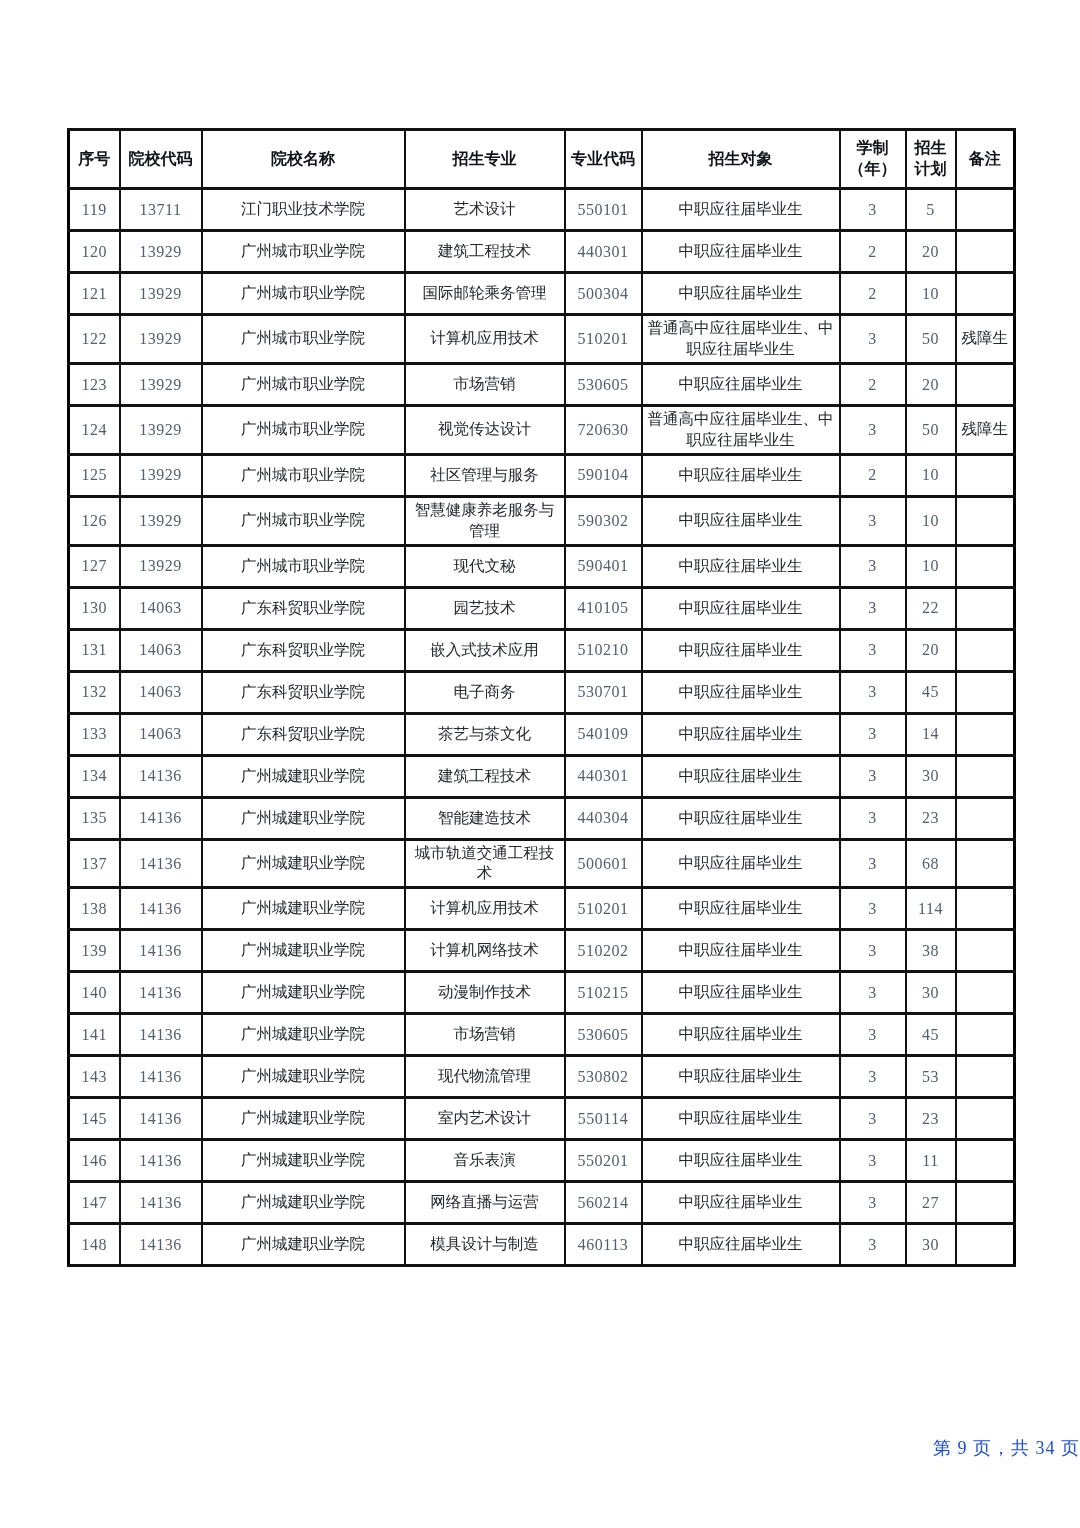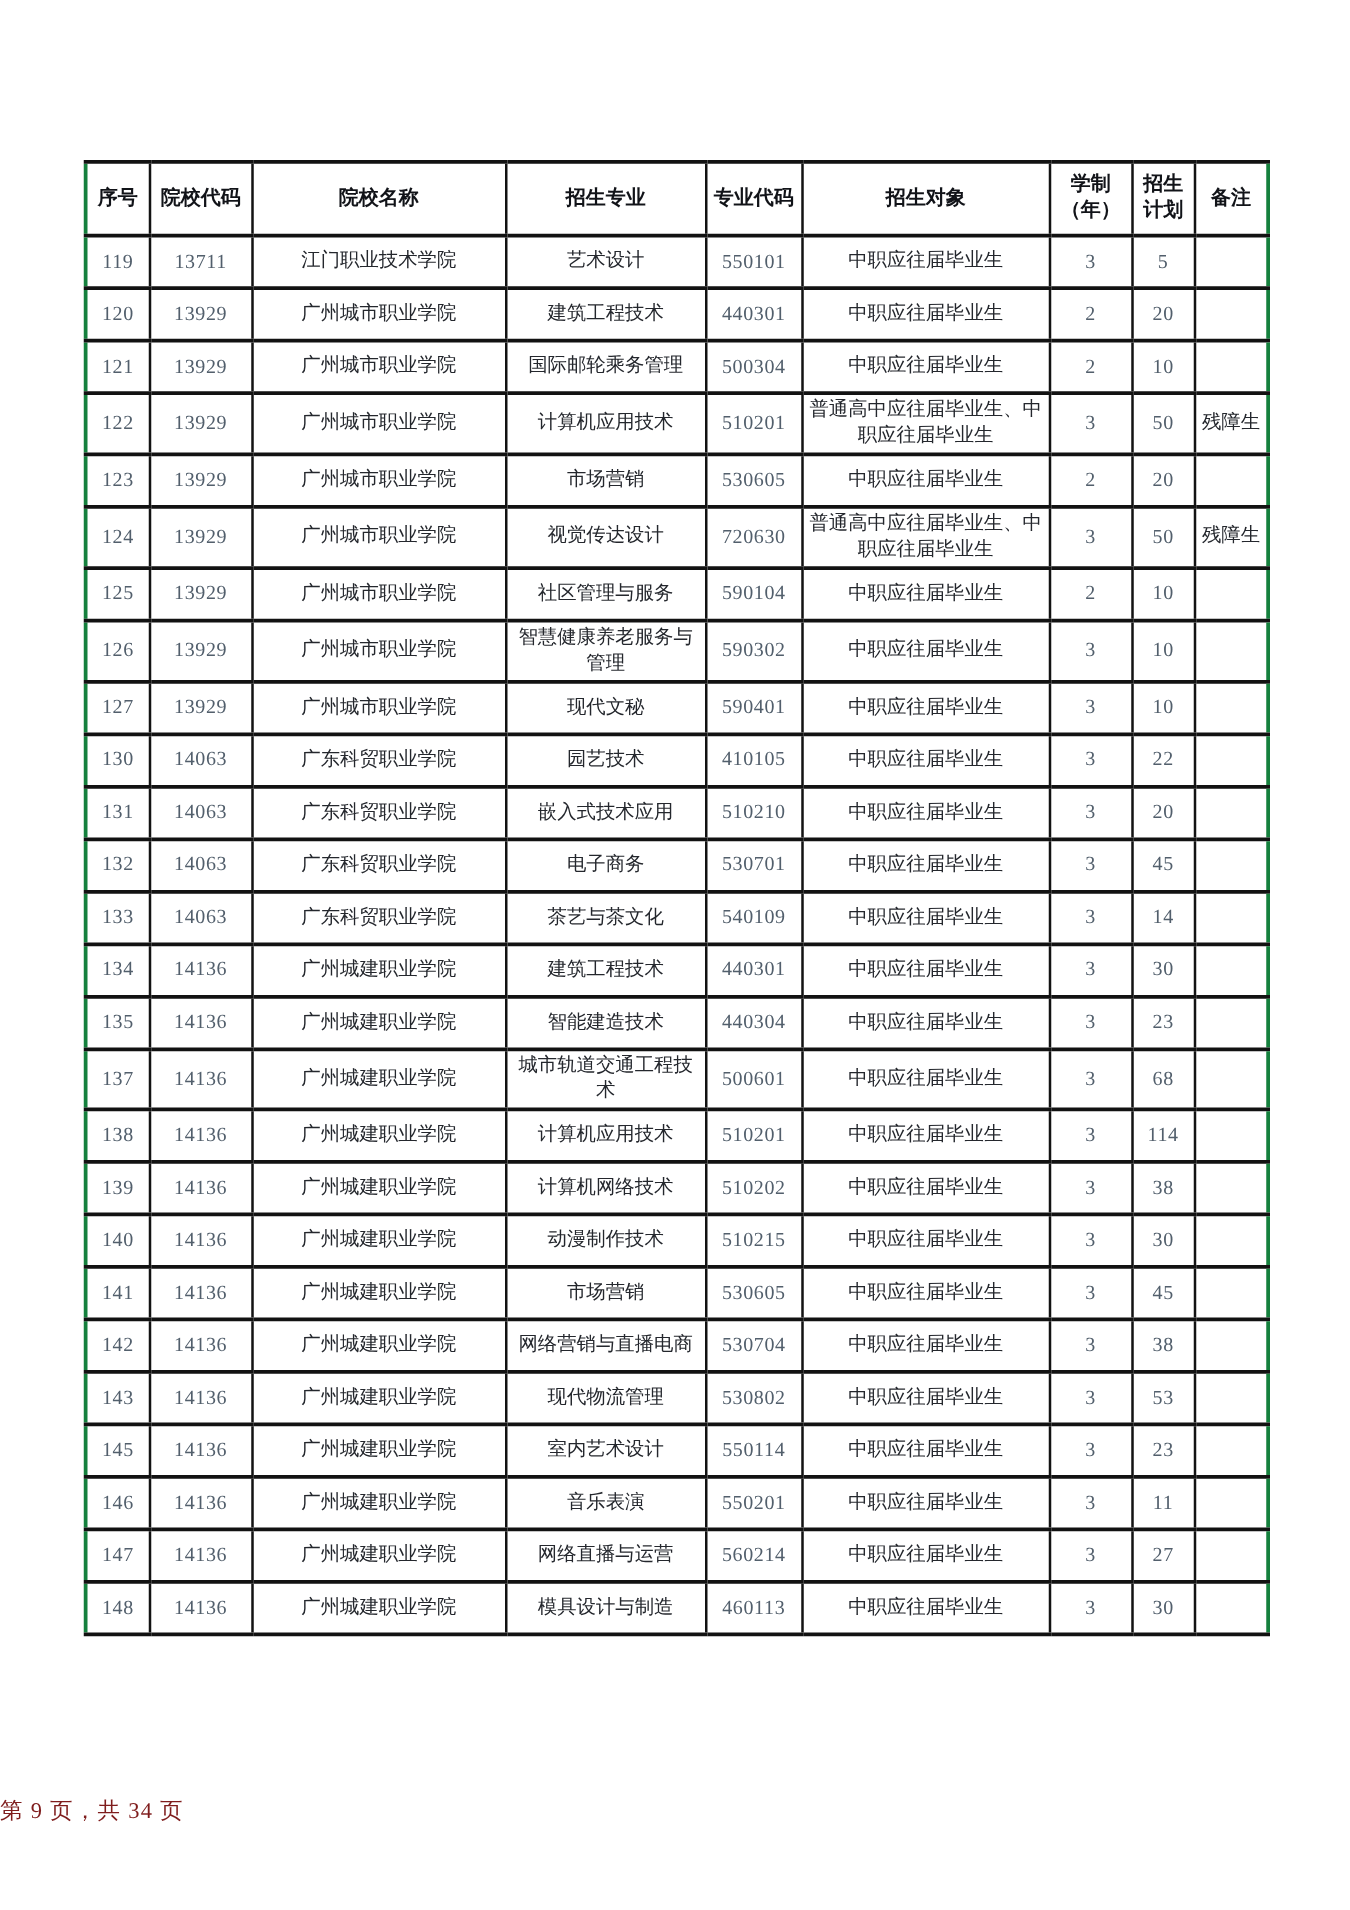--- a/index.html
+++ b/index.html
@@ -33,21 +33,21 @@
     border-left: 2px solid #121212;
     border-right: 2px solid #121212;
     border-top: 3px solid #121212;
     border-bottom: 3px solid #121212;
     text-align: center;
     vertical-align: middle;
     padding: 2px 3px;
     overflow: hidden;
     line-height: 1.35;
   }
-  .enroll-table { border: 3px solid #15803d; }
+  .enroll-table { border: 3px solid #000000; }
   .enroll-table th {
     font-family: "Liberation Sans", "DejaVu Sans", sans-serif;
     font-weight: bold;
     font-size: 16px;
     color: #111318;
     height: 52px;
     line-height: 1.3;
   }
   .enroll-table td { height: 35px; }
   td.cn {
@@ -68,24 +68,24 @@
   col.c-mcode  { width: 77px; }
   col.c-target { width: 198px; }
   col.c-years  { width: 66px; }
   col.c-plan   { width: 50px; }
   col.c-note   { width: 59px; }
   .page-footer {
     position: absolute;
     left: 0;
     top: 1436px;
     width: 1080px;
-    text-align: left;
+    text-align: right;
     font-family: "Liberation Serif", "DejaVu Serif", serif;
     font-size: 18px;
-    color: #7f1d1d;
+    color: #1d4ed8;
     letter-spacing: 1px;
   }
 </style>
 </head>
 <body>
 
 <div class="page">
 
   <table class="enroll-table">
     <colgroup>
@@ -327,31 +327,20 @@
       <td class="num">14136</td>
       <td class="cn">广州城建职业学院</td>
       <td class="cn">市场营销</td>
       <td class="num">530605</td>
       <td class="cn">中职应往届毕业生</td>
       <td class="num">3</td>
       <td class="num">45</td>
       <td class="cn"></td>
     </tr>
         <tr>
-      <td class="num">142</td>
-      <td class="num">14136</td>
-      <td class="cn">广州城建职业学院</td>
-      <td class="cn">网络营销与直播电商</td>
-      <td class="num">530704</td>
-      <td class="cn">中职应往届毕业生</td>
-      <td class="num">3</td>
-      <td class="num">38</td>
-      <td class="cn"></td>
-    </tr>
-        <tr>
       <td class="num">143</td>
       <td class="num">14136</td>
       <td class="cn">广州城建职业学院</td>
       <td class="cn">现代物流管理</td>
       <td class="num">530802</td>
       <td class="cn">中职应往届毕业生</td>
       <td class="num">3</td>
       <td class="num">53</td>
       <td class="cn"></td>
     </tr>

